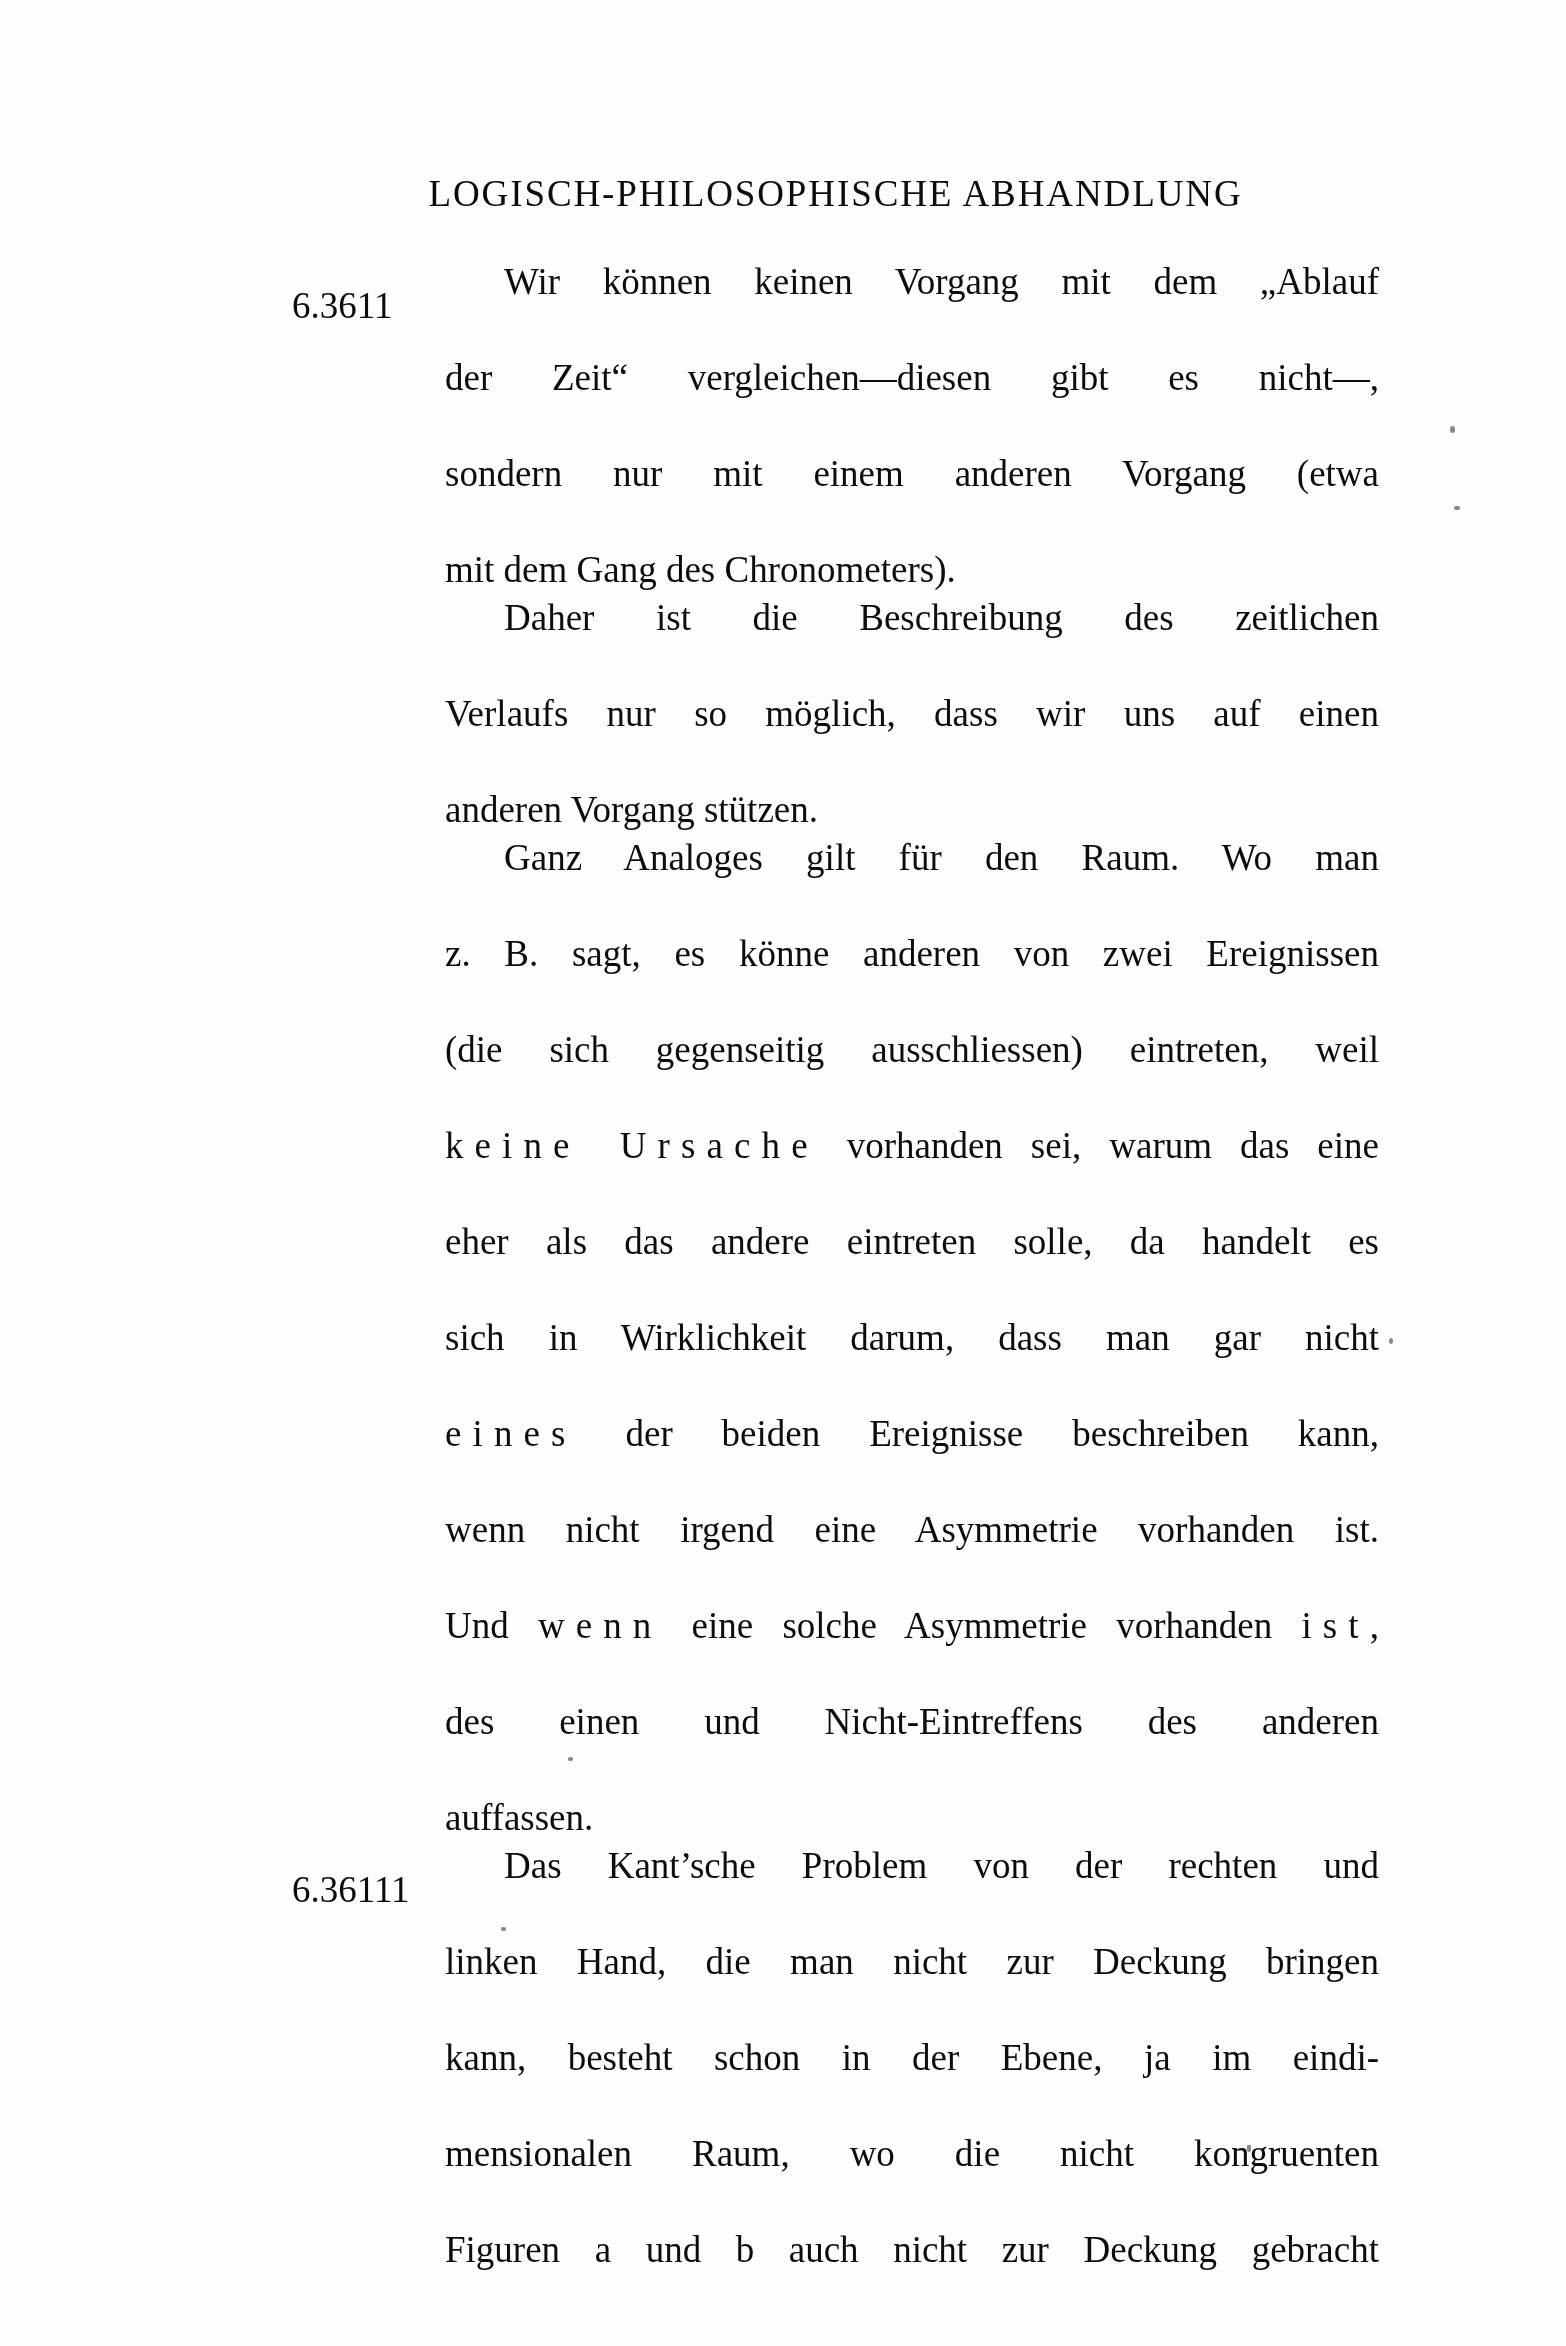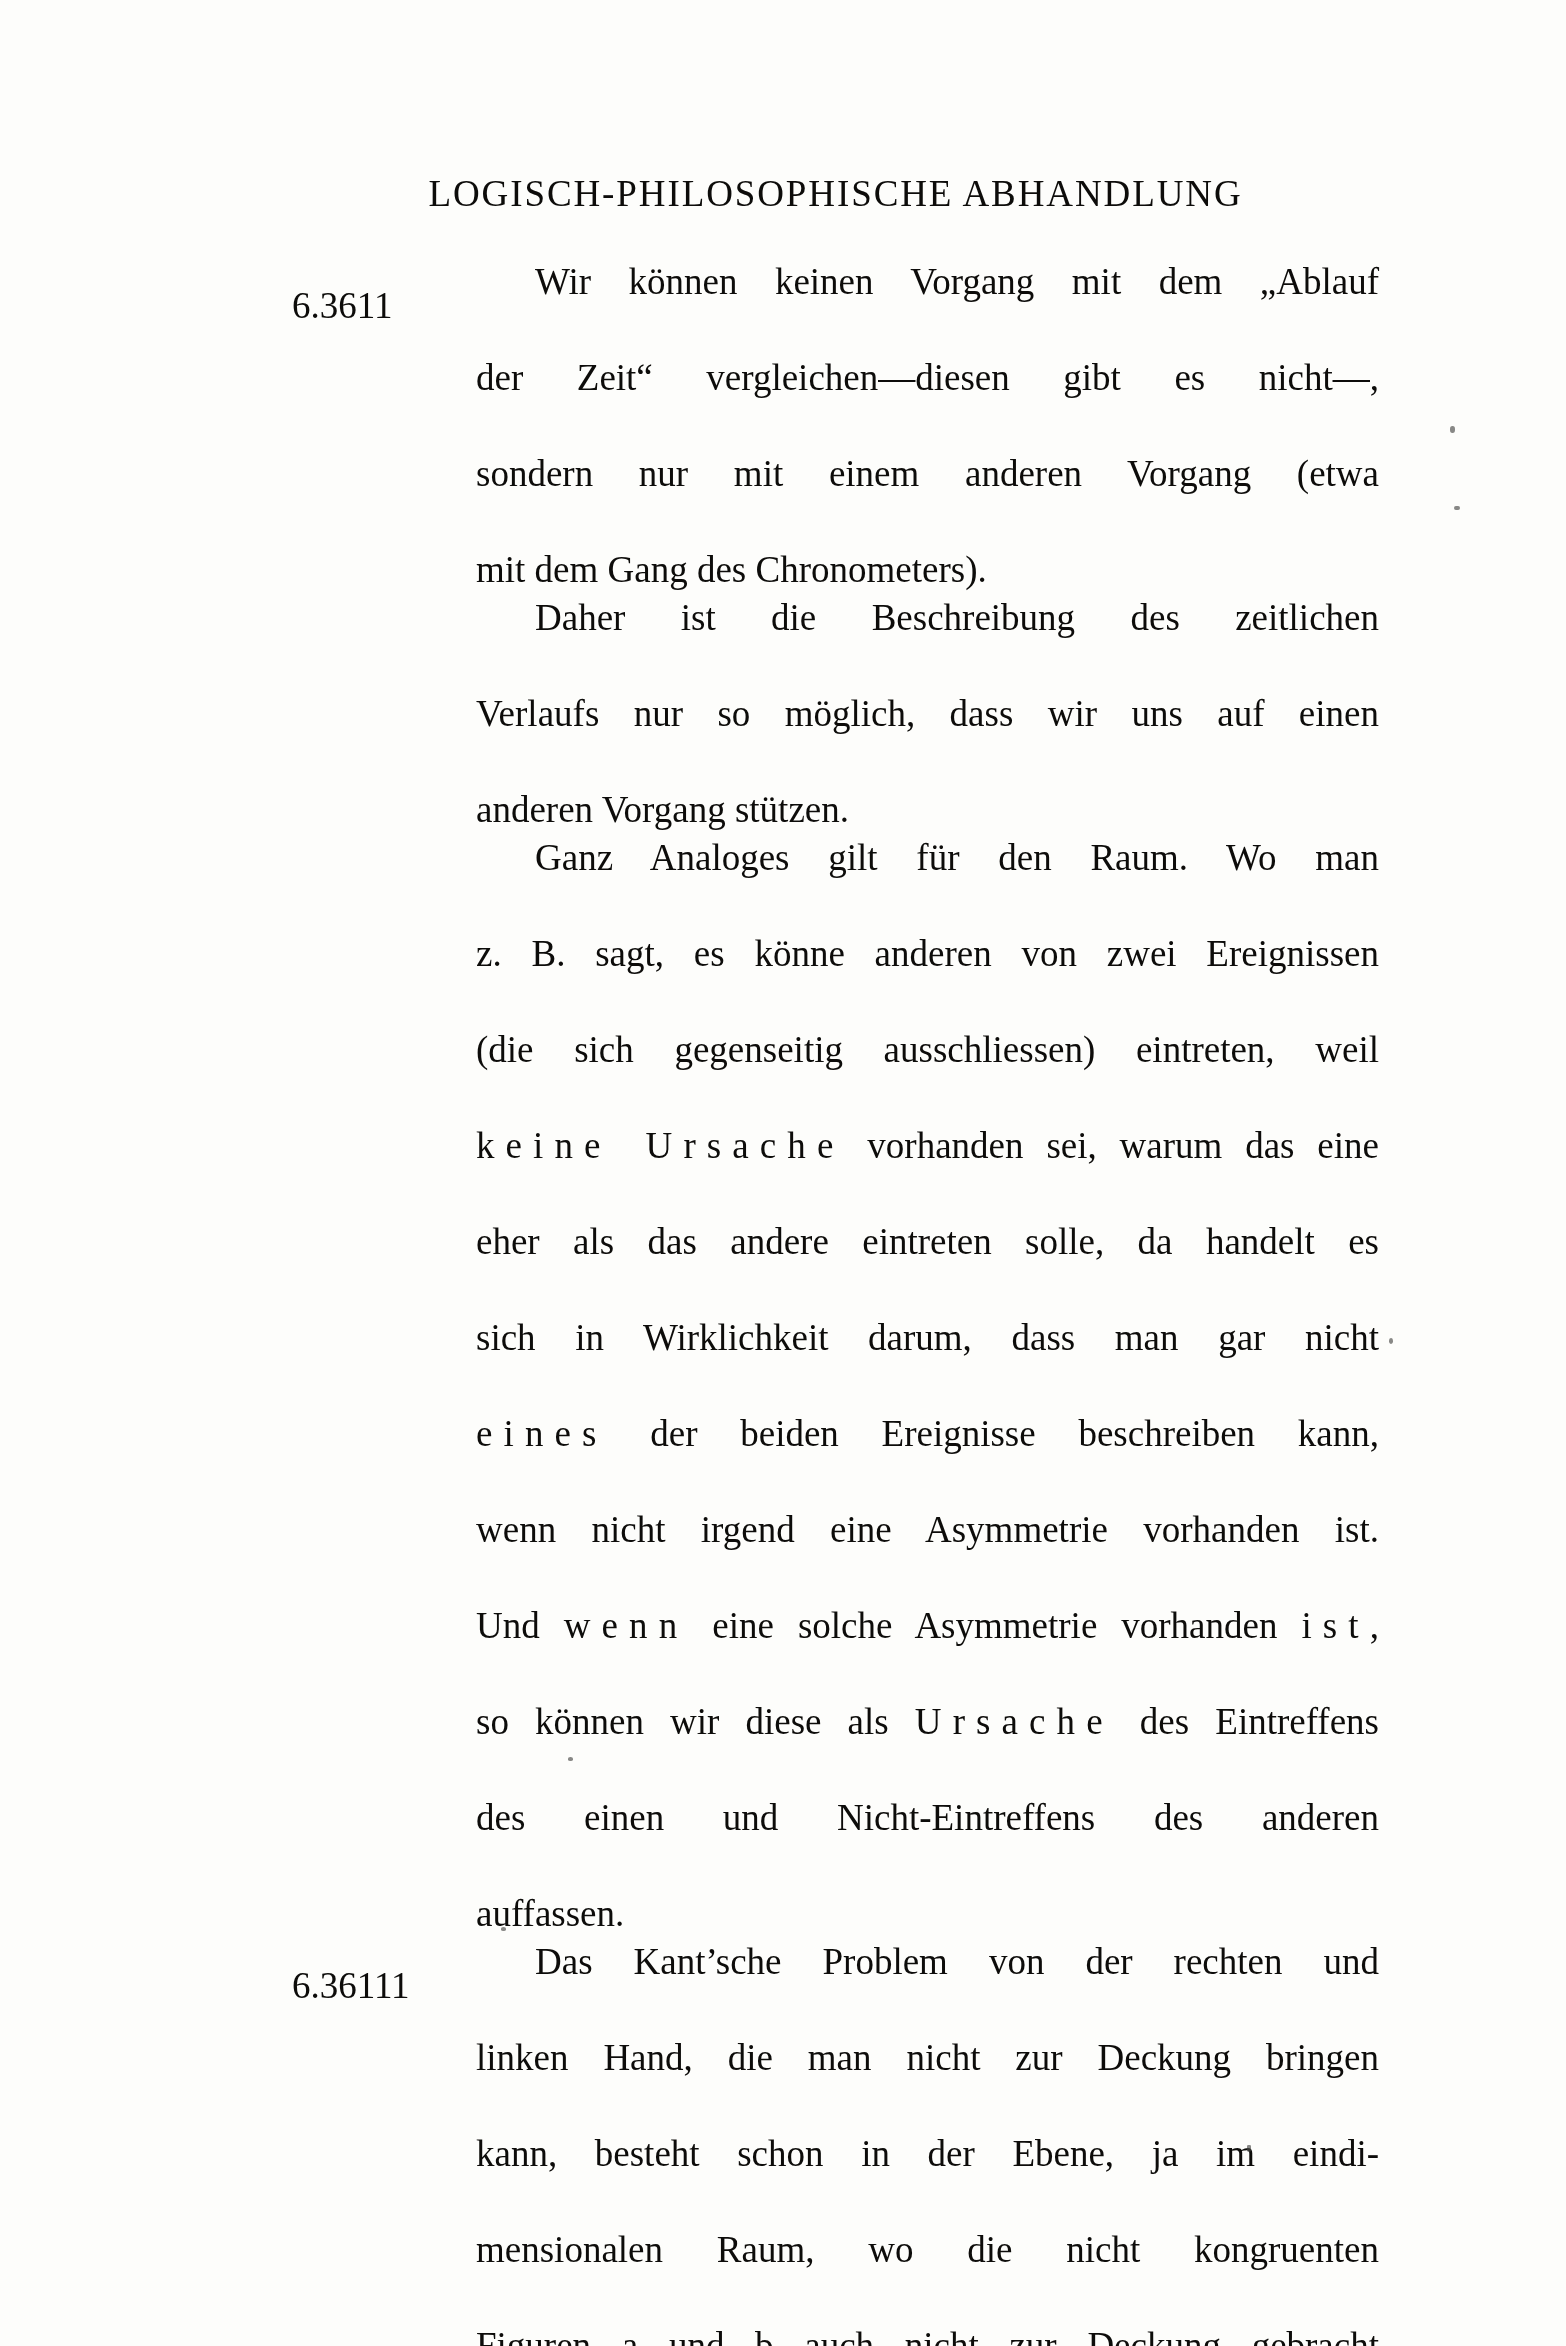--- a/index.html
+++ b/index.html
@@ -33,21 +33,20 @@
   }
   .sec-num{
     flex:none;
     width:153px;
     white-space:nowrap;
   }
   .line-text{
     flex:1;
     min-width:0;
     text-align:left;
-    margin-left:31px;
   }
   .line-text.j{ text-align:justify; }
   .line-text.j::after{ content:""; display:inline-block; width:100%; height:0; }
   .line-row.indent .line-text{ text-indent:59px; }
   .sperr{ letter-spacing:0.30em; }
   .speck{ position:absolute; background:#4a4a46; border-radius:50%; opacity:.65; }
 </style>
 </head>
 <body>
 
@@ -128,24 +127,20 @@
   <div class="line-row">
     <span class="sec-num"></span>
     <span class="line-text j"><span>wenn nicht irgend eine Asymmetrie vorhanden ist.</span></span>
   </div>
 
   <div class="line-row">
     <span class="sec-num"></span>
     <span class="line-text j"><span>Und </span><span class="sperr">wenn</span><span> eine solche Asymmetrie vorhanden </span><span class="sperr">ist</span><span>,</span></span>
   </div>
 
-  <div class="line-row">
-    <span class="sec-num"></span>
-    <span class="line-text j"><span>so können wir diese als </span><span class="sperr">Ursache</span><span> des Eintreffens</span></span>
-  </div>
 
   <div class="line-row">
     <span class="sec-num"></span>
     <span class="line-text j"><span>des einen und Nicht-Eintreffens des anderen</span></span>
   </div>
 
   <div class="line-row">
     <span class="sec-num"></span>
     <span class="line-text"><span>auffassen.</span></span>
   </div>

